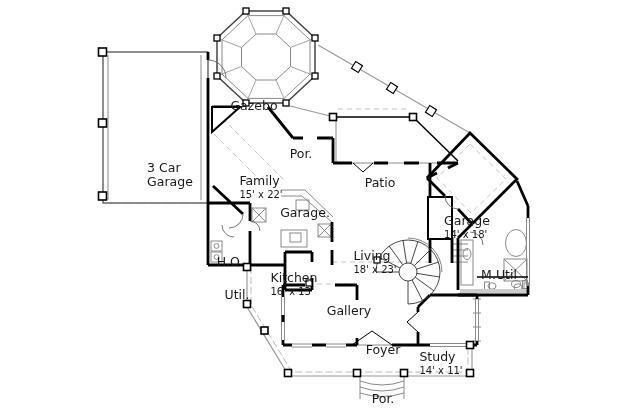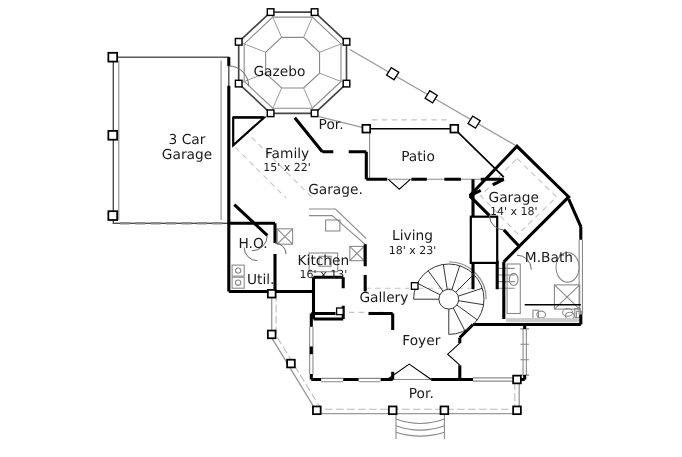--- a/index.html
+++ b/index.html
@@ -1,20 +1,20 @@
 <!DOCTYPE html>
 <html><head>
 <meta charset="utf-8">
 <style>
   html,body{margin:0;padding:0;background:#fff;}
   .plan{position:relative;width:620px;height:415px;background:#fff;overflow:hidden;
         font-family:"DejaVu Sans","Liberation Sans",sans-serif;}
   .plan svg{position:absolute;left:0;top:0;}
-  .lbl{position:absolute;transform:translate(-50%,-50%);text-align:center;
-       color:#1a1a1a;font-size:12.5px;line-height:13.5px;white-space:nowrap;}
+  .lbl{position:absolute;transform:translate(-50%,-50%);text-align:left;
+       color:#1a1a1a;font-size:12.5px;line-height:13.5px;white-space:nowrap;margin-top:41px;}
   .lbl .dims{font-size:10px;}
 </style>
 </head>
 <body>
 
 <div class="plan">
 <svg width="620" height="415" viewBox="0 0 620 415">
 
   <g stroke="#c4c4c4" stroke-width="1" fill="none" stroke-dasharray="5,4">
     <path d="M216,112 L284,180 M214,134 L260,180"></path>
@@ -191,18 +191,22 @@
   </div>
   <div class="lbl" style="left:230px;top:221px">H.O.</div>
   <div class="lbl" style="left:294px;top:243px">
     <div>Kitchen</div>
     <div class="dims">16' x 13'</div>
   </div>
   <div class="lbl" style="left:375px;top:221px">
     <div>Living</div>
     <div class="dims">18' x 23'</div>
   </div>
-  <div class="lbl" style="left:499px;top:234px">M.Bath</div>
+  <div class="lbl" style="left:499px;top:234px">M.Util</div>
   <div class="lbl" style="left:237px;top:254px">Util.</div>
   <div class="lbl" style="left:349px;top:270px">Gallery</div>
   <div class="lbl" style="left:383px;top:309px">Foyer</div>
+  <div class="lbl" style="left:441px;top:322px">
+    <div>Study</div>
+    <div class="dims">14' x 11'</div>
+  </div>
   <div class="lbl" style="left:383px;top:358px">Por.</div>
 </div>
 
 </body></html>

